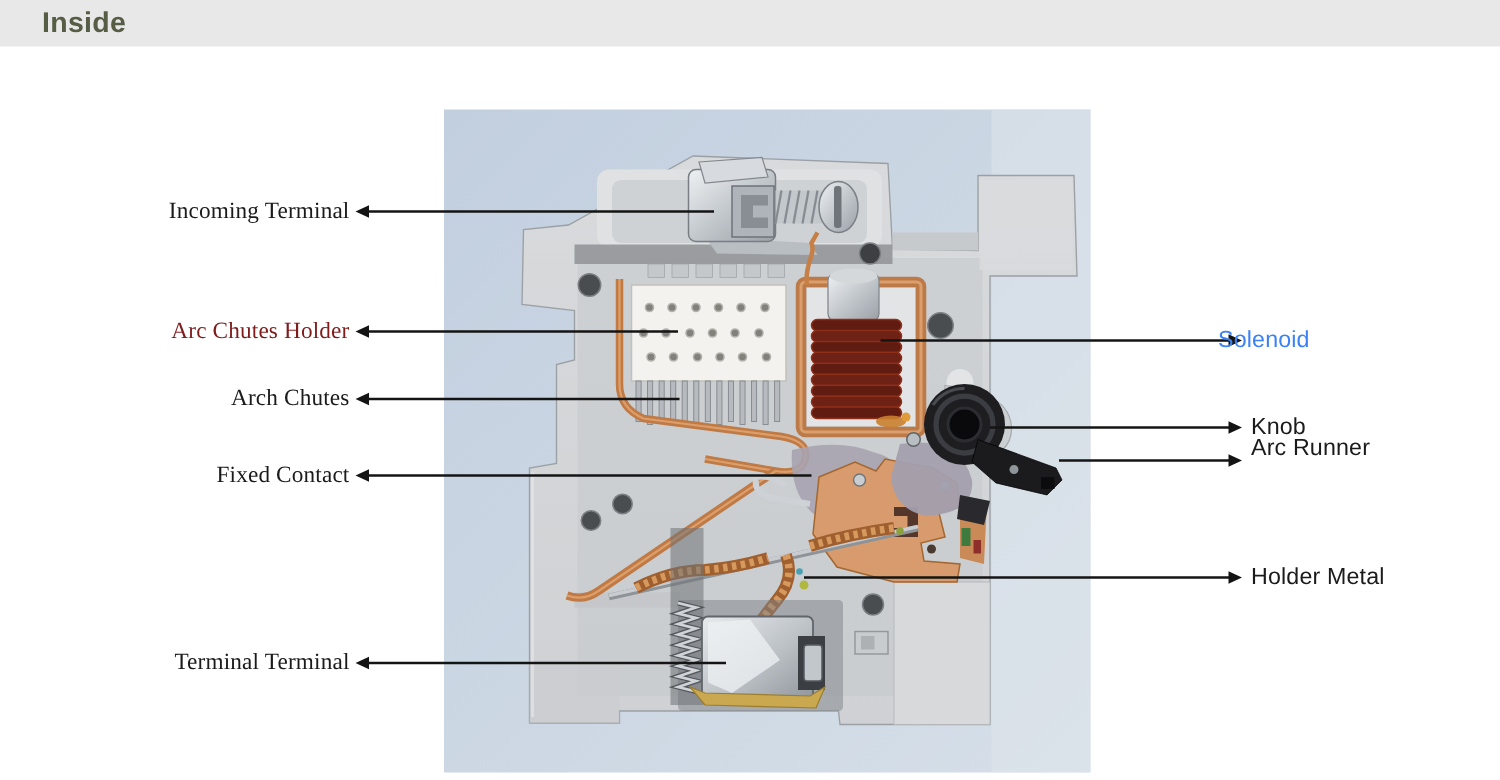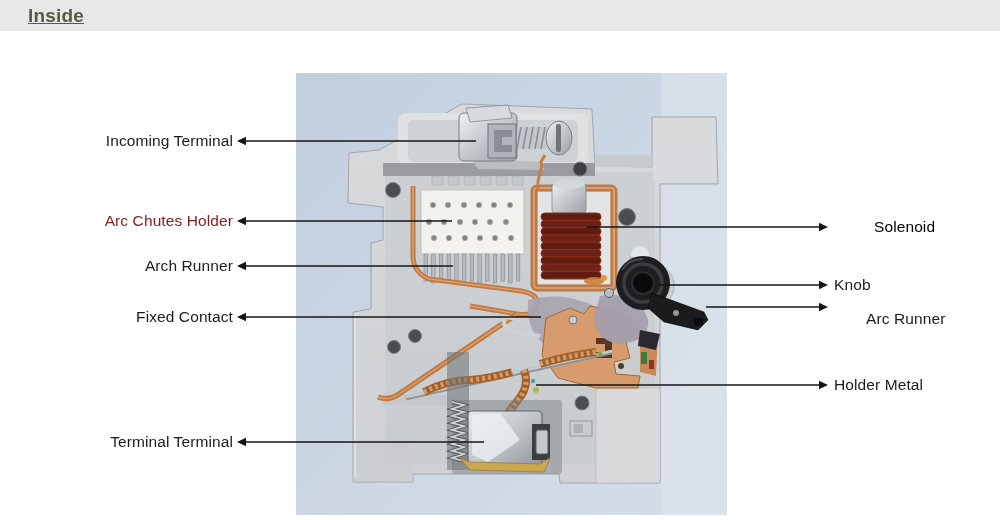--- a/index.html
+++ b/index.html
@@ -1,24 +1,24 @@
 <!DOCTYPE html>
 <html><head>
 <meta charset="utf-8">
 <style>
   html,body{margin:0;padding:0;background:#ffffff;}
   body{width:1000px;height:520px;position:relative;overflow:hidden;
        font-family:"Liberation Sans", sans-serif;}
   .header-bar{position:absolute;left:0;top:0;width:1000px;height:31px;
        background:#e8e8e8;display:flex;align-items:center;}
-  .header-title{padding-left:28px;font-size:19px;font-weight:bold;color:#575c45;letter-spacing:.2px;text-decoration:underline;}
+  .header-title{padding-left:28px;font-size:19px;font-weight:bold;color:#575c45;letter-spacing:.2px;}
   #figure-svg{position:absolute;left:0;top:0;}
   .lbl{position:absolute;font-size:15.5px;color:#1b1b1b;line-height:22px;height:22px;
        white-space:nowrap;letter-spacing:.1px;}
-  .lbl.left{text-align:right;}
+  .lbl.left{text-align:right;font-family:Liberation Serif, serif;}
 </style>
 </head>
 <body>
 
 <div class="header-bar">
   <div class="header-title">Inside</div>
 </div>
 
 <svg id="figure-svg" width="1000" height="520" viewBox="0 0 1000 520">
   <defs>
@@ -242,20 +242,20 @@
       <line x1="706" y1="307" x2="821" y2="307" stroke="#141414" stroke-width="1.6"></line>
       <polygon points="828,307 819,302.8 819,311.2" fill="#141414"></polygon>
       <line x1="536" y1="385" x2="821" y2="385" stroke="#141414" stroke-width="1.6"></line>
       <polygon points="828,385 819,380.8 819,389.2" fill="#141414"></polygon>
     </g>
 </svg>
 
 <div id="labels">
     <div class="lbl left" style="top: 130px; color: rgb(27, 27, 27); right: 767px;">Incoming Terminal</div>
     <div class="lbl left" style="top: 210px; color: #7f1d1d; right: 767px;">Arc Chutes Holder</div>
-    <div class="lbl left" style="top: 255px; color: rgb(27, 27, 27); right: 767px;">Arch Runner</div>
+    <div class="lbl left" style="top: 255px; color: rgb(27, 27, 27); right: 767px;">Arch Chutes</div>
     <div class="lbl left" style="top: 306px; color: rgb(27, 27, 27); right: 767px; margin-left: 23px;">Fixed Contact</div>
     <div class="lbl left" style="top: 431px; color: rgb(27, 27, 27); right: 767px;">Terminal Terminal</div>
-    <div class="lbl right" style="top: 216px; color: #000000; left: 874px;">Solenoid</div>
+    <div class="lbl right" style="top: 216px; color: #3b82f6; left: 812px;">Solenoid</div>
     <div class="lbl right" style="top: 274px; color: rgb(27, 27, 27); left: 834px;">Knob</div>
-    <div class="lbl right" style="top: 308px; color: rgb(27, 27, 27); left: 834px; margin-left: 32px;">Arc Runner</div>
+    <div class="lbl right" style="top: 288px; color: rgb(27, 27, 27); left: 834px;">Arc Runner</div>
     <div class="lbl right" style="top: 374px; color: rgb(27, 27, 27); left: 834px;">Holder Metal</div>
   </div>
 
 </body></html>

